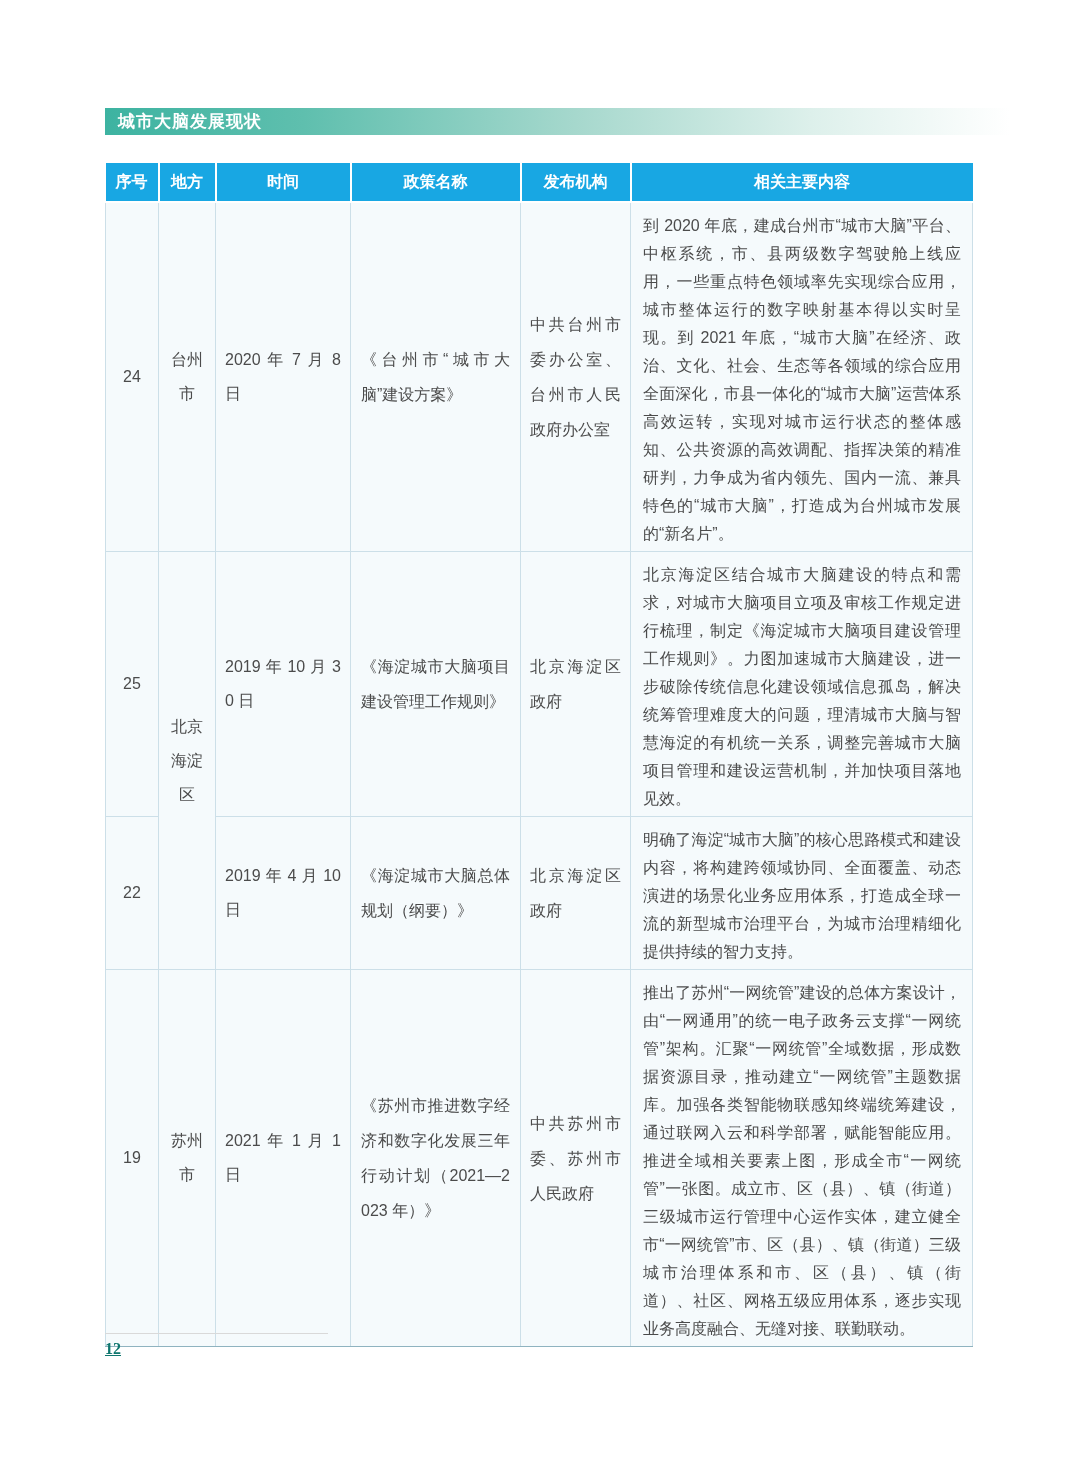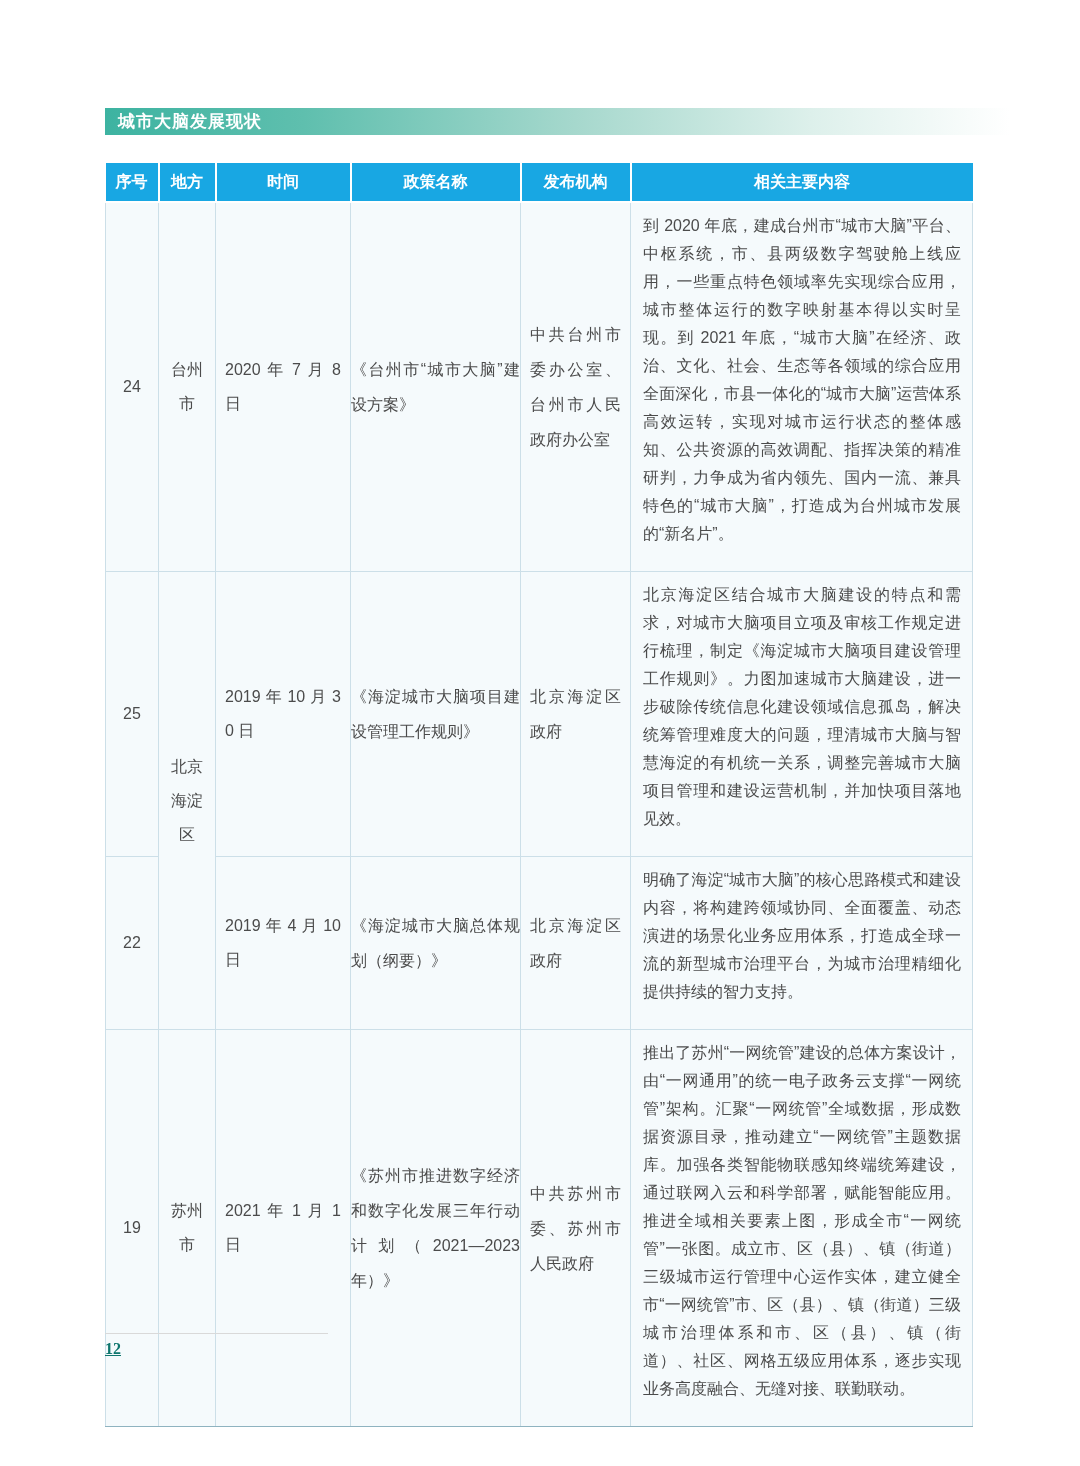--- a/index.html
+++ b/index.html
@@ -69,31 +69,31 @@
   }
   td.c-date {
     text-align: justify;
     line-height: 34px;
     padding: 4px 9px;
     margin-top: 10px;
   }
   td.c-policy {
     text-align: justify;
     line-height: 35px;
-    padding: 6px 0;
+    padding: 6px 10px;
   }
   td.c-issuer {
     text-align: justify;
     line-height: 35px;
     padding: 6px 9px;
   }
   td.c-content {
     text-align: justify;
     line-height: 28px;
-    padding: 9px 11px 23px 12px;
+    padding: 9px 11px 3px 12px;
     vertical-align: middle;
   }
   
   .footer-line {
     position: absolute;
     left: 105px;
     top: 1333px;
     width: 223px;
     height: 1px;
     background: #d9d9d9;

